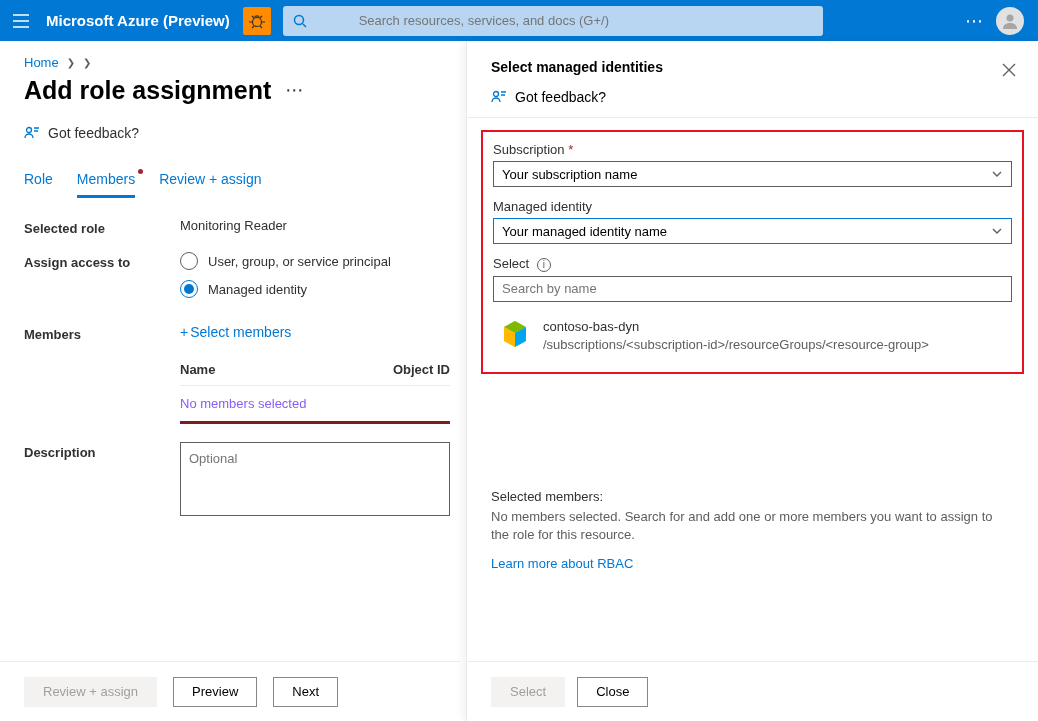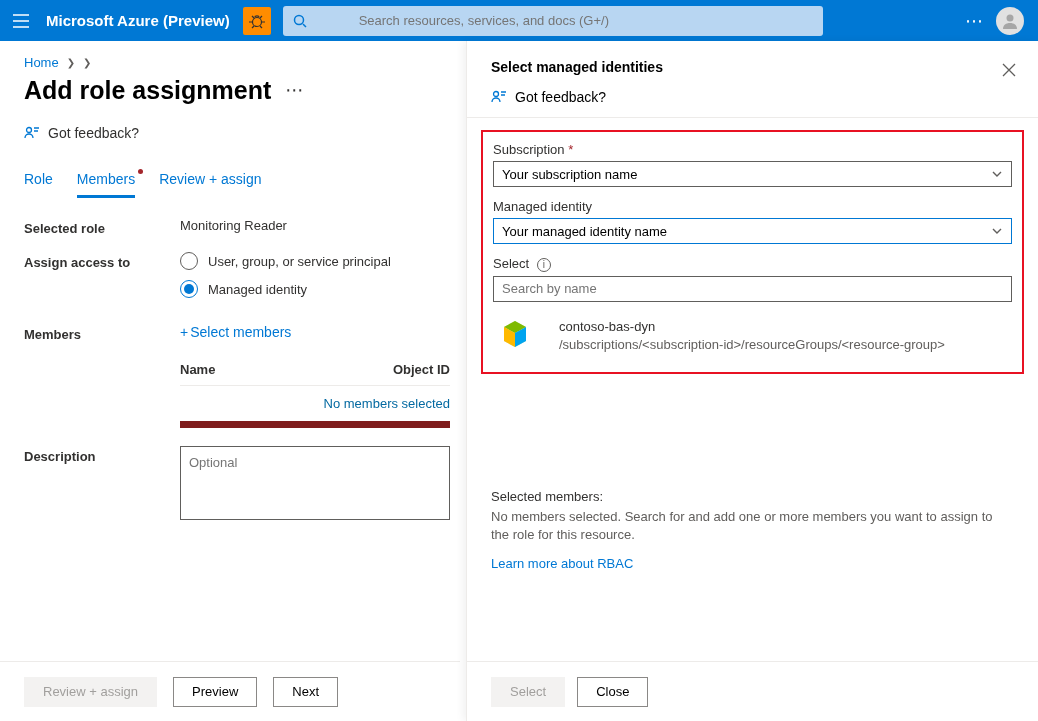--- a/index.html
+++ b/index.html
@@ -46,21 +46,21 @@
 .radio { width:18px; height:18px; border:1px solid #605e5c; border-radius:50%; display:inline-flex; align-items:center; justify-content:center; }
 .radio.sel { border-color:#0078d4; }
 .radio.sel::after { content:""; width:10px; height:10px; background:#0078d4; border-radius:50%; }
 .addlink { color:#0078d4; cursor:pointer; font-size:14px; }
 .addlink .plus { font-weight:400; margin-right:2px; }
 
 
 .mtable { width:270px; margin-top:14px; }
 .mtable .hrow { display:flex; font-weight:600; padding:8px 0; border-bottom:1px solid #edebe9; font-size:13px; }
 .mtable .hrow .c1 { flex:1; }
-.mtable .drow { padding:10px 0; color:#0369a1; border-bottom:7px solid #7f1d1d;text-align:right; }
+.mtable .drow { padding:10px 0; color:#8b5cf6; border-bottom:3px solid #7f1d1d; }
 
 
 .descbox { width:270px; height:74px; border:1px solid #605e5c; padding:8px; font-size:13px; resize:none; outline:none; color:#605e5c; }
 
 
 .bottombar { position:absolute; left:0; bottom:0; width:460px; height:60px; border-top:1px solid #edebe9; display:flex; align-items:center; gap:16px; padding-left:24px; }
 .btn { height:30px; padding:0 18px; border:1px solid #8a8886; background:#fff; font-size:13px; cursor:pointer; }
 .btn.primary-dis { background:#f3f2f1; color:#a19f9d; border-color:#f3f2f1; }
 
 
@@ -72,21 +72,21 @@
 
 .redbox { margin:12px 14px; border:2px solid #e81123; padding:10px 10px 14px 10px; }
 .field-label { font-size:13px; margin-bottom:4px; color:#323130; }
 .req-star { color:#a4262c; }
 .select-ctl { width:100%; height:26px; border:1px solid #605e5c; display:flex; align-items:center; justify-content:space-between; padding:0 8px; font-size:13px; background:#fff; margin-bottom:12px; cursor:pointer;gap:17px; }
 .select-ctl.blue { border-color:#0078d4; }
 .chev-svg { color:#605e5c; }
 .info-circ { display:inline-flex; width:14px; height:14px; border:1px solid #605e5c; border-radius:50%; align-items:center; justify-content:center; font-size:10px; margin-left:4px; vertical-align:middle; color:#605e5c;}
 .searchbyname { width:100%; height:26px; border:1px solid #605e5c; padding:0 8px; font-size:13px; outline:none; margin-bottom:12px; }
 
-.res-item { display:flex; gap:28px; align-items:flex-start; padding:4px 6px; }
+.res-item { display:flex; gap:12px; align-items:flex-start; padding:4px 6px; }
 .res-icon { width:32px; height:32px; flex-shrink:0; }
 .res-text { font-size:13px; line-height:1.4; }
 .res-text .rname { color:#323130; }
 .res-text .rpath { color:#605e5c; }
 
 .selmem { padding:0 24px; font-size:13px; color:#323130; }
 .selmem .sm-title { margin-bottom:4px; }
 .selmem .sm-text { color:#605e5c; line-height:1.4; margin-bottom:12px; }
 .selmem a { color:#0078d4; text-decoration:none; }
 

